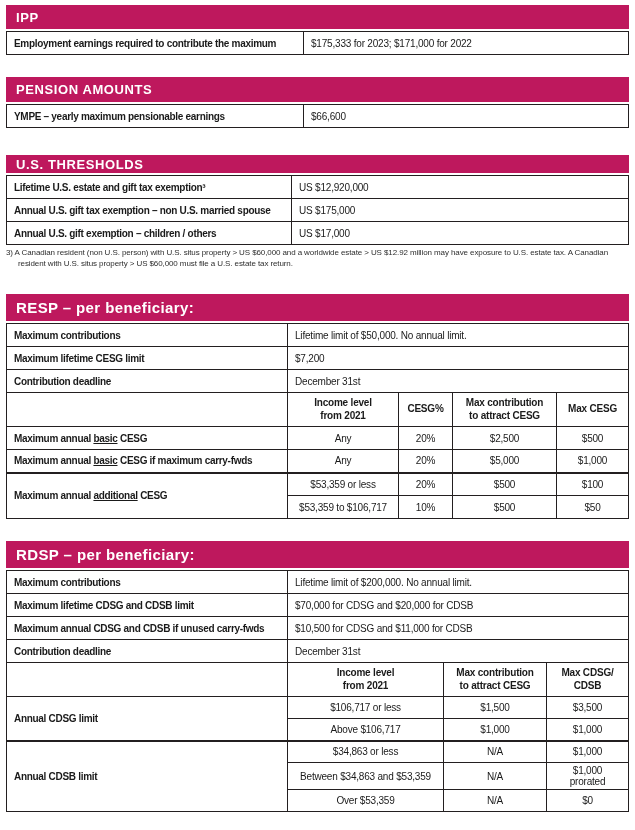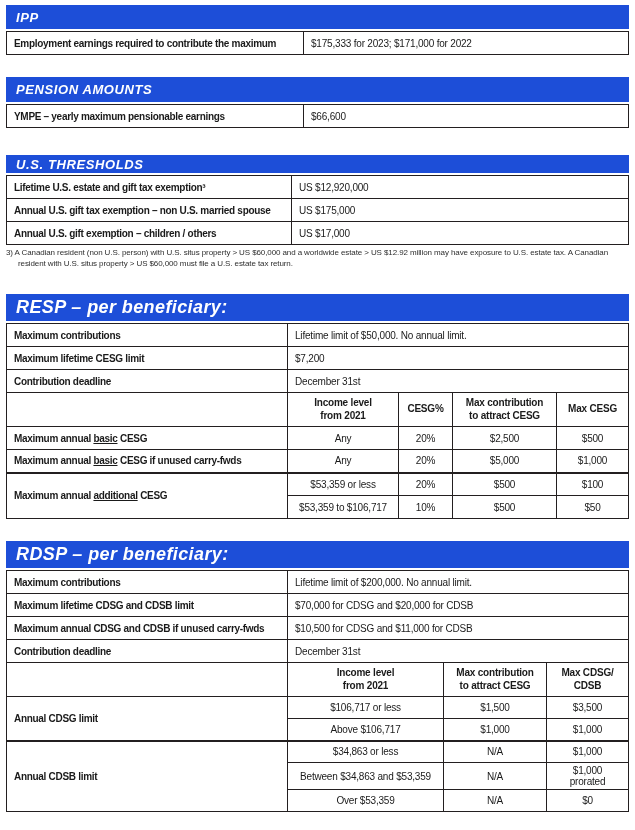--- a/index.html
+++ b/index.html
@@ -6,26 +6,26 @@
   html, body { background: #ffffff; }
   body {
     width: 635px; height: 830px; overflow: hidden;
     font-family: "Liberation Sans", sans-serif;
     color: #1a1a1a;
   }
   .page { width: 635px; height: 830px; padding: 5px 6px 0 6px; }
 
   
   .bar {
-    width: 623px; background: #1d4ed8; color: #ffffff;
+    width: 623px; background: #be185d; color: #ffffff;
     display: flex; align-items: center;
-    padding-left: 10px; margin-bottom: 2px; font-style: italic;
+    padding-left: 10px; margin-bottom: 2px;
   }
   .bar-caps { height: 24px; font-size: 13px; font-weight: bold; letter-spacing: 0.6px; }
-  .bar-mixed { height: 27px; font-size: 18px; font-weight: 600; letter-spacing: 0.4px; }
+  .bar-mixed { height: 27px; font-size: 15px; font-weight: 600; letter-spacing: 0.4px; }
 
   
   table.tbl {
     width: 623px; border-collapse: collapse; table-layout: fixed;
     font-size: 10px;
   }
   table.tbl td {
     border: 1px solid #231f20;
     padding: 2px 7px;
     vertical-align: middle;
@@ -164,21 +164,21 @@
         <td class="gh">Max CESG</td>
       </tr>
       <tr class="r23">
         <td class="lbl nb"><span>Maximum annual </span><span class="u">basic</span><span> CESG</span></td>
         <td class="gc">Any</td>
         <td class="gc">20%</td>
         <td class="gc">$2,500</td>
         <td class="gc">$500</td>
       </tr>
       <tr class="r23">
-        <td class="lbl nt"><span>Maximum annual </span><span class="u">basic</span><span> CESG if unused carry-fwds</span></td>
+        <td class="lbl nt"><span>Maximum annual </span><span class="u">basic</span><span> CESG if maximum carry-fwds</span></td>
         <td class="gc">Any</td>
         <td class="gc">20%</td>
         <td class="gc">$5,000</td>
         <td class="gc">$1,000</td>
       </tr>
       <tr class="r23 gsep">
         <td class="lbl" rowspan="2"><span>Maximum annual </span><span class="u">additional</span><span> CESG</span></td>
         <td class="gc">$53,359 or less</td>
         <td class="gc">20%</td>
         <td class="gc">$500</td>

